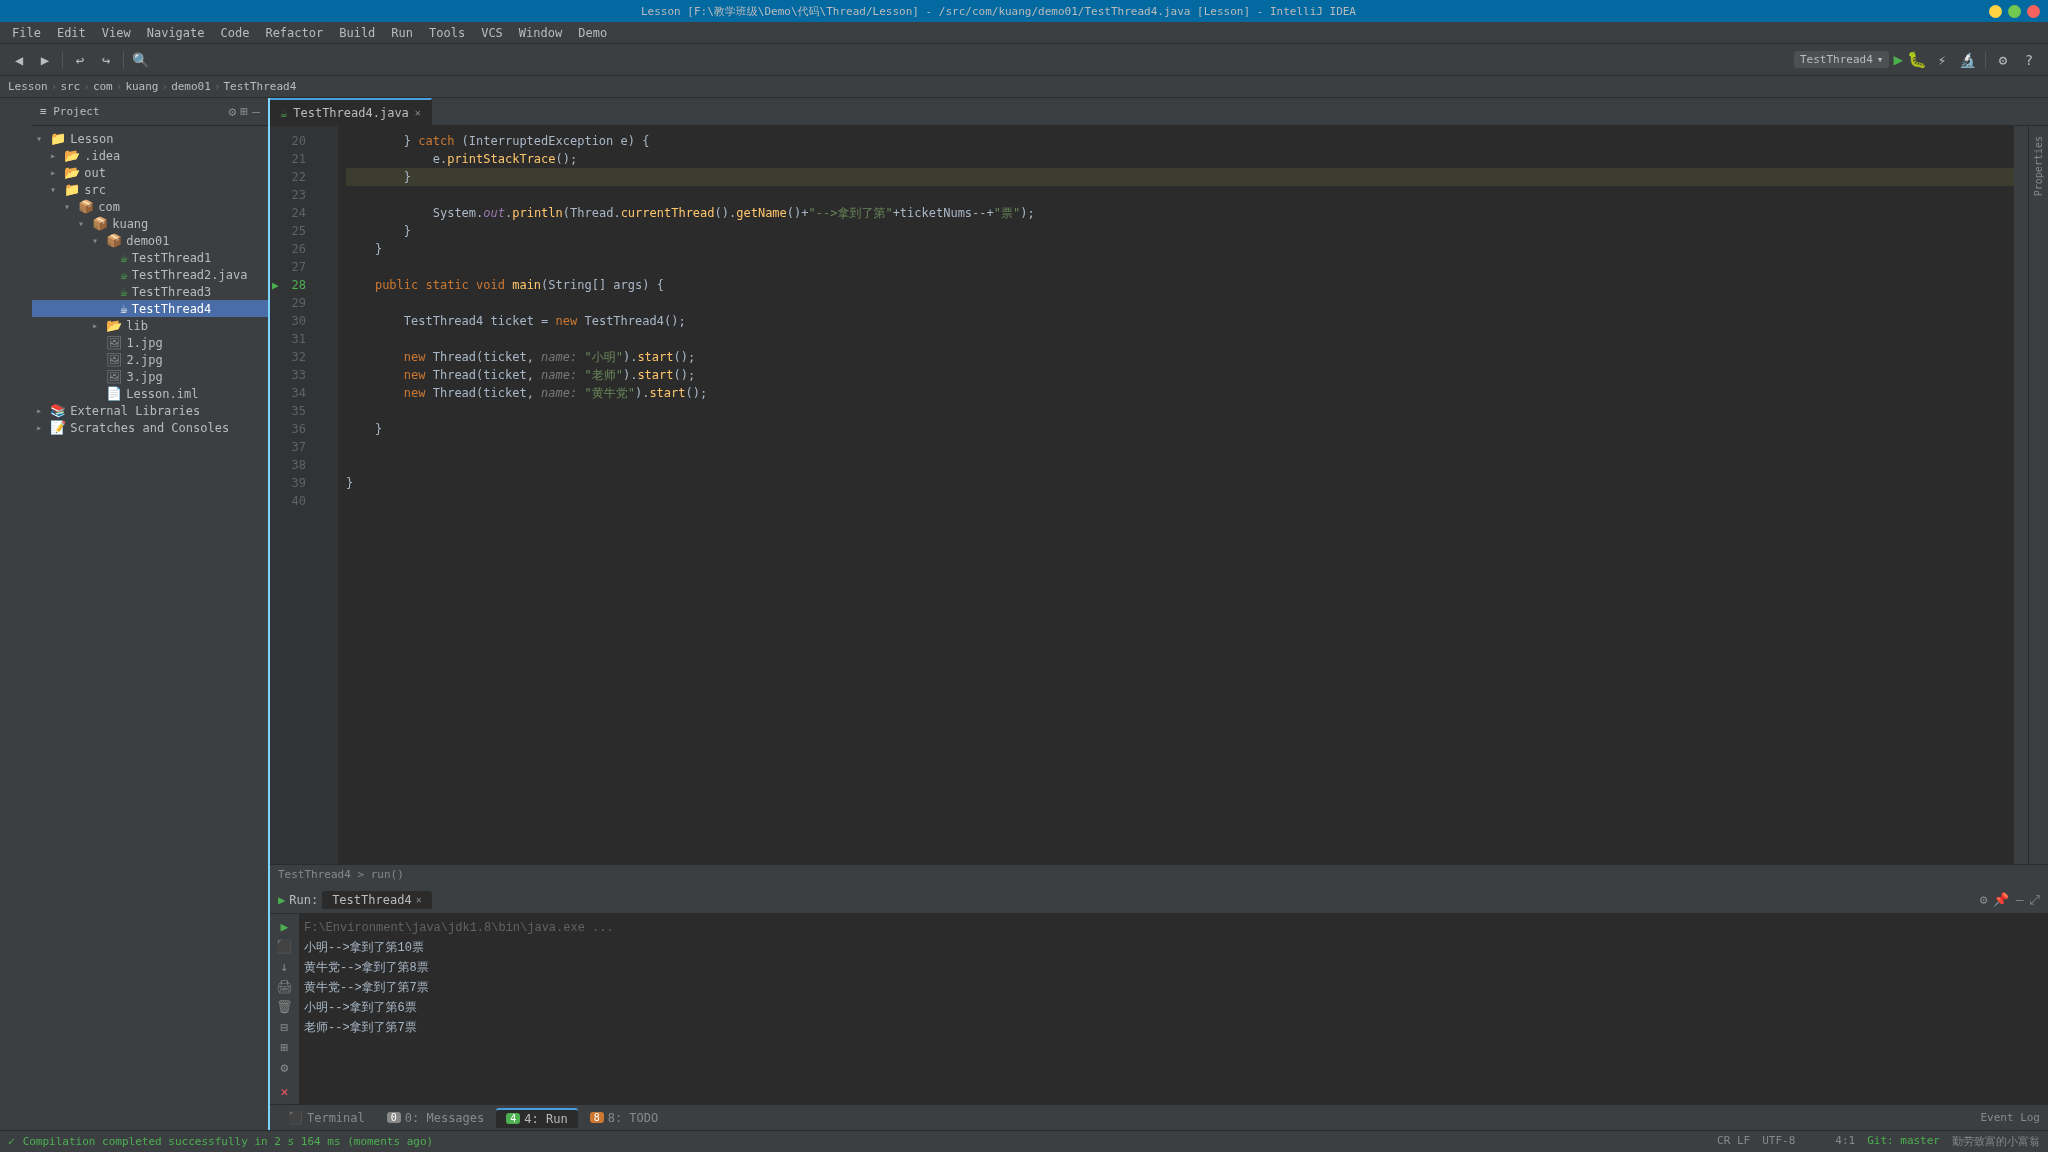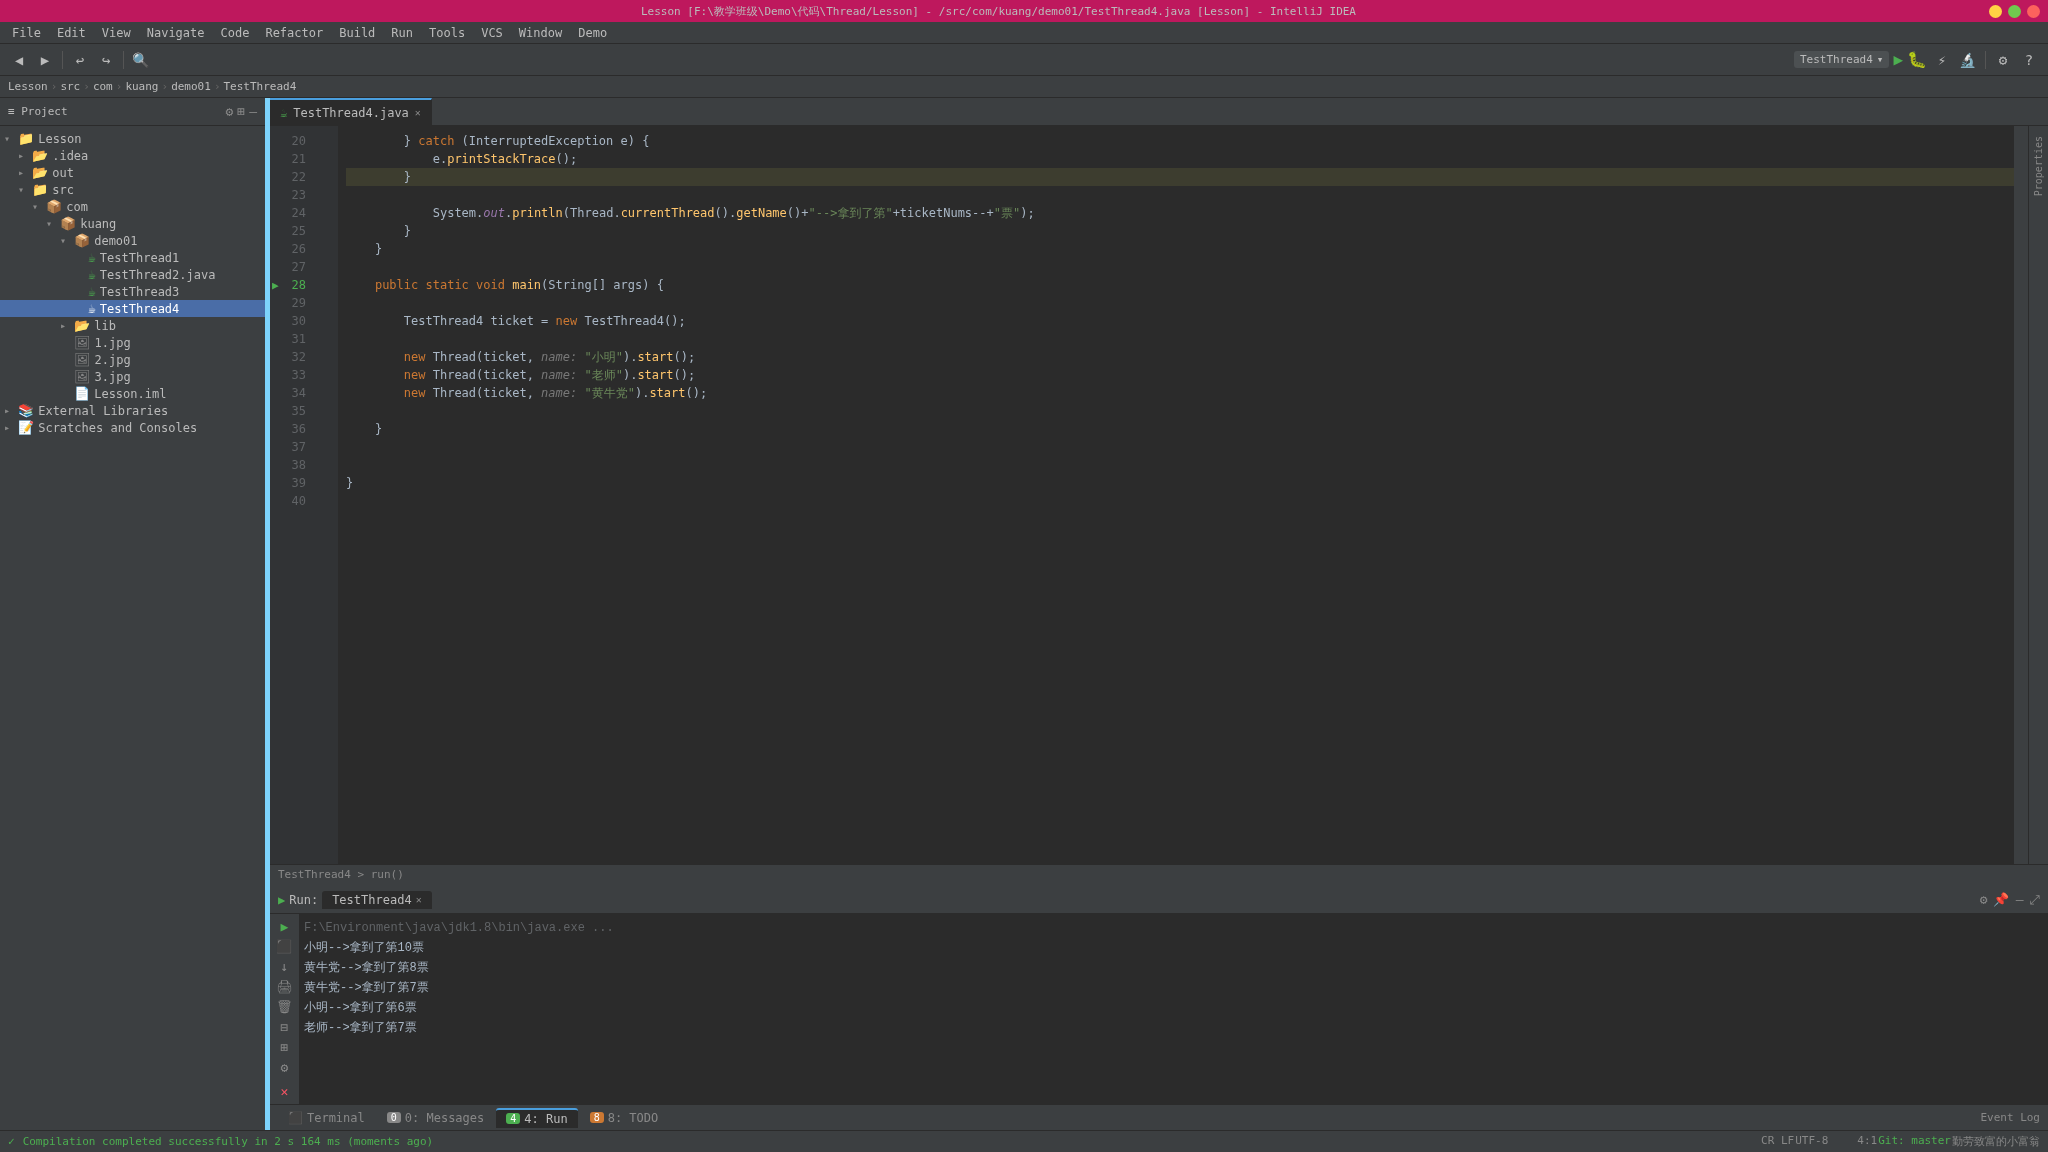--- a/index.html
+++ b/index.html
@@ -10,21 +10,21 @@
       font-size: 12px;
       width: 2048px;
       height: 1152px;
       overflow: hidden;
       display: flex;
       flex-direction: column;
     }
 
     
     .title-bar {
-      background: #be185d;
+      background: #0369a1;
       height: 22px;
       display: flex;
       align-items: center;
       padding: 0 8px;
       color: #bbbbbb;
       font-size: 11px;
       flex-shrink: 0;
     }
     .title-bar-text { flex: 1; text-align: center; }
     .title-bar-controls { display: flex; gap: 6px; }
@@ -102,21 +102,22 @@
       overflow: hidden;
     }
 
     
     .project-panel {
       width: 270px;
       background: #3c3f41;
       display: flex;
       flex-direction: column;
       flex-shrink: 0;
-      border-right: 5px solid #7dd3fc;
+      border-right: 2px solid #7dd3fc;
+      padding-left: 32px;
     }
     .panel-header {
       background: #3c3f41;
       padding: 4px 8px;
       font-size: 11px;
       color: #bbbbbb;
       border-bottom: 1px solid #2b2b2b;
       display: flex;
       align-items: center;
       gap: 4px;
@@ -301,21 +302,21 @@
       display: flex;
       align-items: center;
       padding: 0 8px;
       font-size: 11px;
       color: #888;
       gap: 8px;
       flex-shrink: 0;
       border-top: 1px solid #2b2b2b;
     }
     .status-success { color: #4caf50; }
-    .status-right { margin-left: auto; display: flex; gap: 1px; }
+    .status-right { margin-left: auto; display: flex; gap: 12px; }
 
     
     .right-gutter {
       width: 14px;
       background: #3c3f41;
       flex-shrink: 0;
     }
 
     
     ::-webkit-scrollbar { width: 8px; height: 8px; }

